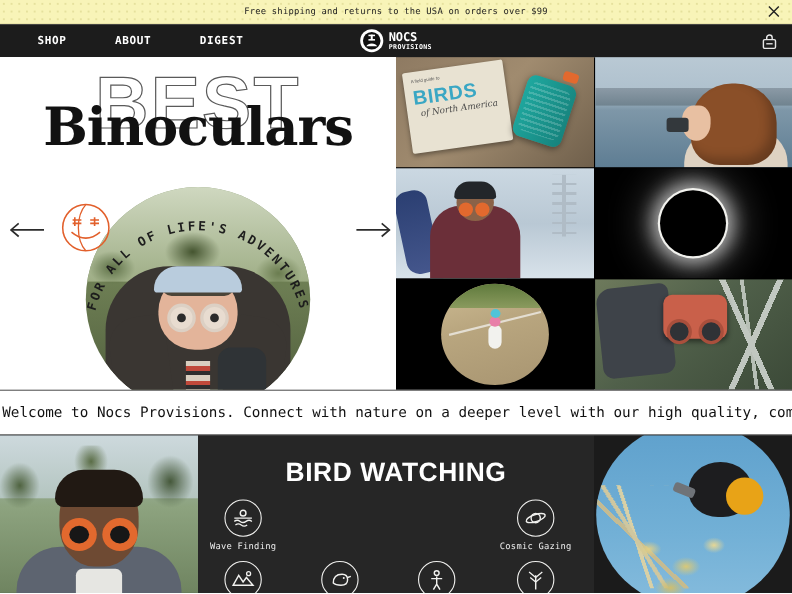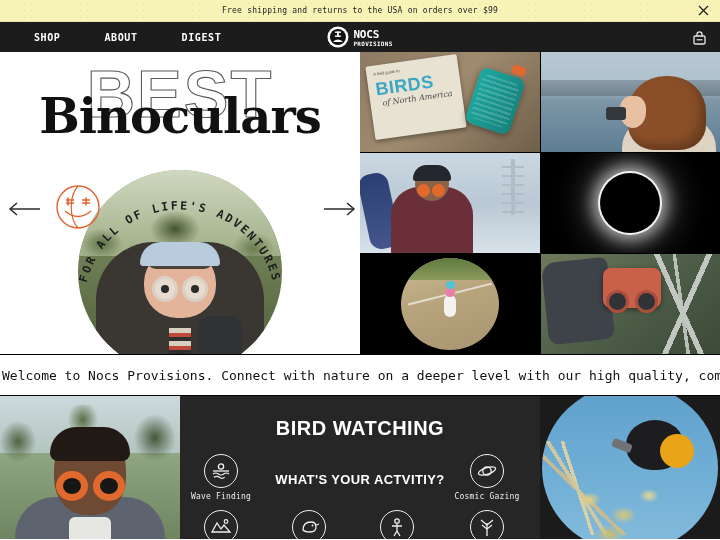--- a/index.html
+++ b/index.html
@@ -406,21 +406,21 @@
     background:
       linear-gradient(58deg,transparent 46%,#cfc79f 46% 49%,transparent 49%),
       linear-gradient(72deg,transparent 46%,#d8d0a6 46% 49%,transparent 49%),
       linear-gradient(44deg,transparent 46%,#c4bb93 46% 49%,transparent 49%);
   }
 
   .act-center { flex:1; position:relative; background:#262626; overflow:hidden; }
   .act-title {
     position:absolute; left:0; top:22px; width:100%; text-align:center;
     font-family:"Liberation Sans", sans-serif;
-    font-size:20px; font-weight:bold; letter-spacing:.5px; color:#fff;
+    font-size:24px; font-weight:bold; letter-spacing:.5px; color:#fff;
     line-height:1;
   }
   .act-sub {
     position:absolute; left:0; top:76px; width:100%; text-align:center;
     font-family:"Liberation Sans", sans-serif;
     font-size:13px; font-weight:bold; letter-spacing:.4px; color:#fff;
   }
   .act-item { position:absolute; width:70px; text-align:center; cursor:pointer; }
   .act-ic {
     width:34px; height:34px; border-radius:50%; border:1.8px solid #f0f0ee;
@@ -613,21 +613,20 @@
       <div class="head"></div>
       <div class="hair"></div>
       <div class="bino2">
           <i></i>
           <i></i>
         </div>
     </div>
 
     <div class="act-center">
       <div class="act-title">BIRD WATCHING</div>
-      <div class="act-sub">WHAT'S YOUR ACTVITIY?</div>
 
       <div class="act-item ai-cos">
         <div class="act-ic">
           <svg width="22" height="22" viewBox="0 0 22 22">
             <circle cx="11" cy="11" r="4.2" fill="none" stroke="#f0f0ee" stroke-width="1.3"></circle>
             <ellipse cx="11" cy="11" rx="9" ry="3.2" fill="none" stroke="#f0f0ee" stroke-width="1.3" transform="rotate(-18 11 11)"></ellipse>
           </svg>
         </div>
         <div class="act-lb">Cosmic Gazing</div>
       </div>

